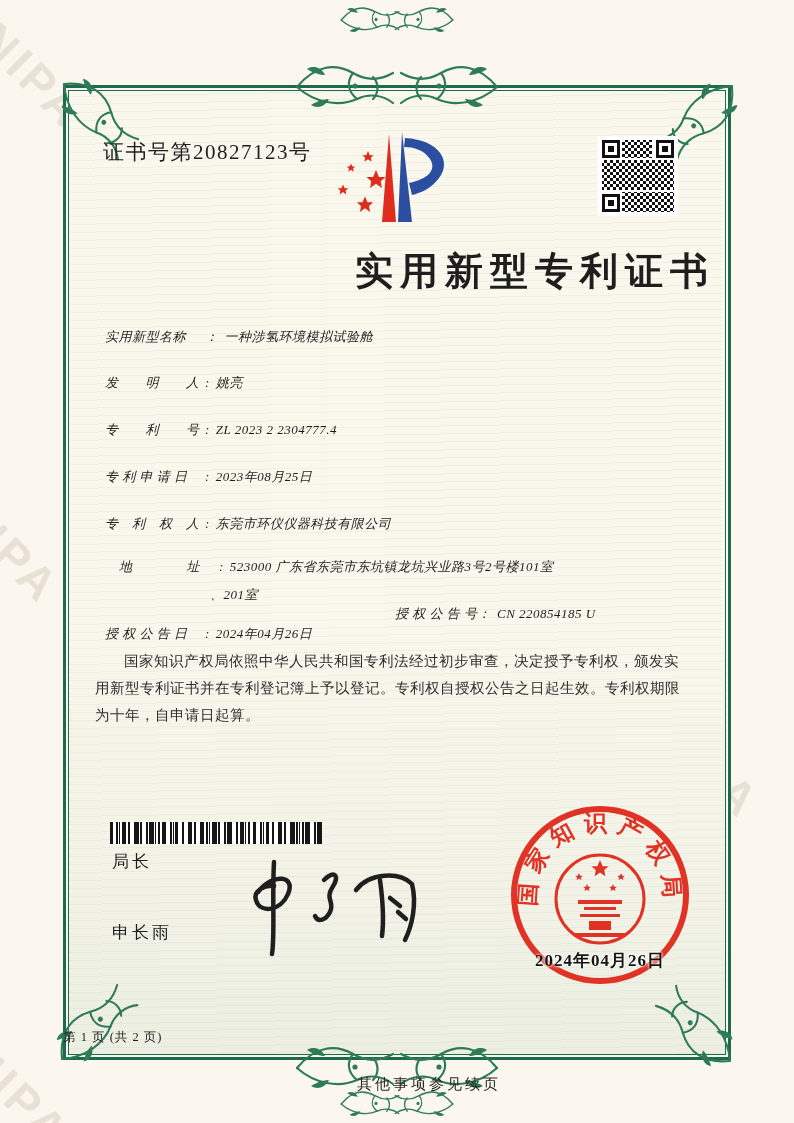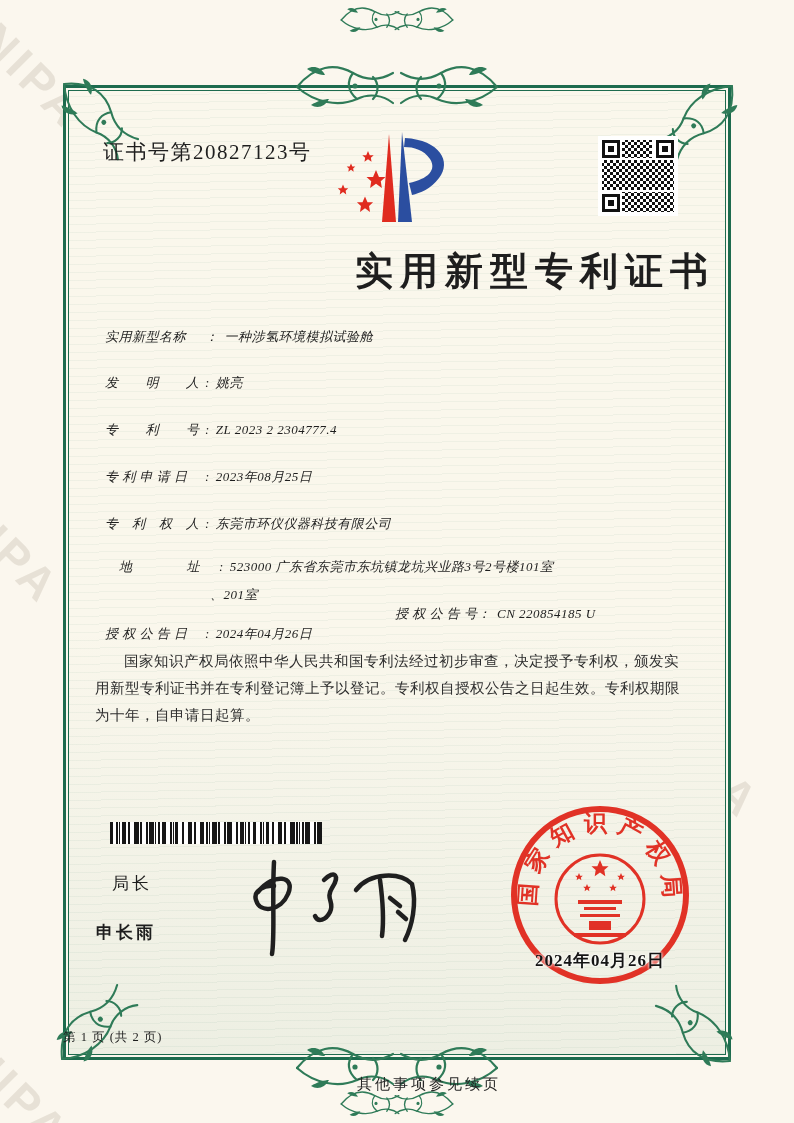--- a/index.html
+++ b/index.html
@@ -62,22 +62,22 @@
   }
   .paras p{margin:0 12px 9px 0;text-indent:2em;letter-spacing:0.5px;}
   .barcode{
     left:110px;top:822px;width:212px;height:22px;
     background-color:#fff;
     background-image:
       repeating-linear-gradient(90deg,#161616 0 2px,rgba(0,0,0,0) 2px 6px),
       repeating-linear-gradient(90deg,#161616 0 1px,rgba(0,0,0,0) 1px 9px),
       repeating-linear-gradient(90deg,#161616 0 3px,rgba(0,0,0,0) 3px 13px);
   }
-  .signer-title{left:112px;top:872px;font-size:17px;letter-spacing:3px;}
-  .signer-name{left:96px;top:921px;font-size:17px;letter-spacing:3px;font-weight:bold;}
+  .signer-title{left:112px;top:850px;font-size:17px;letter-spacing:3px;}
+  .signer-name{left:112px;top:921px;font-size:17px;letter-spacing:3px;}
   .seal-date{
     left:512px;top:949px;width:176px;
     text-align:center;
     font-size:17px;font-weight:bold;color:#141414;
     letter-spacing:1px;
     text-shadow:0 0 3px #fff,0 0 3px #fff;
   }
   .page-info{
     left:63px;top:1029px;width:668px;
     text-align:left;font-size:12.5px;letter-spacing:1px;

